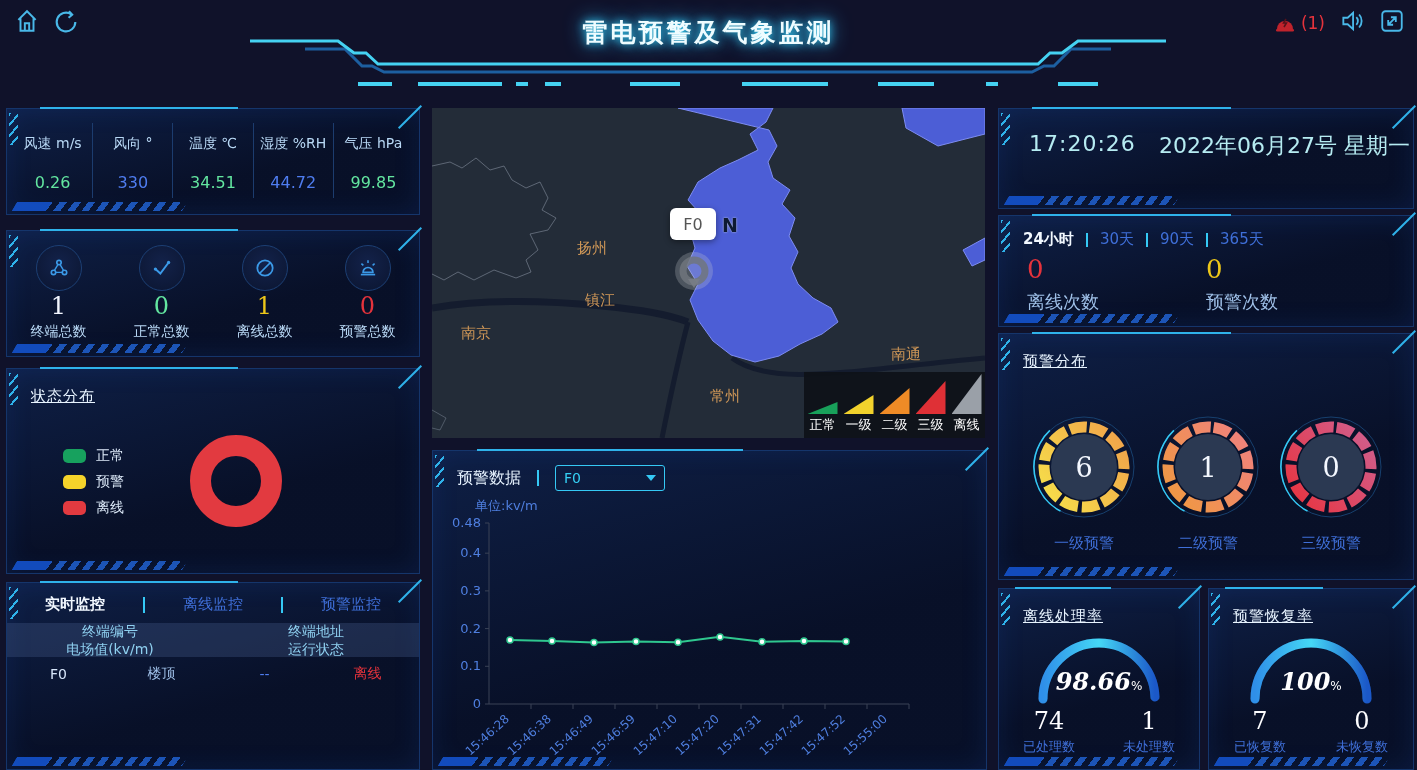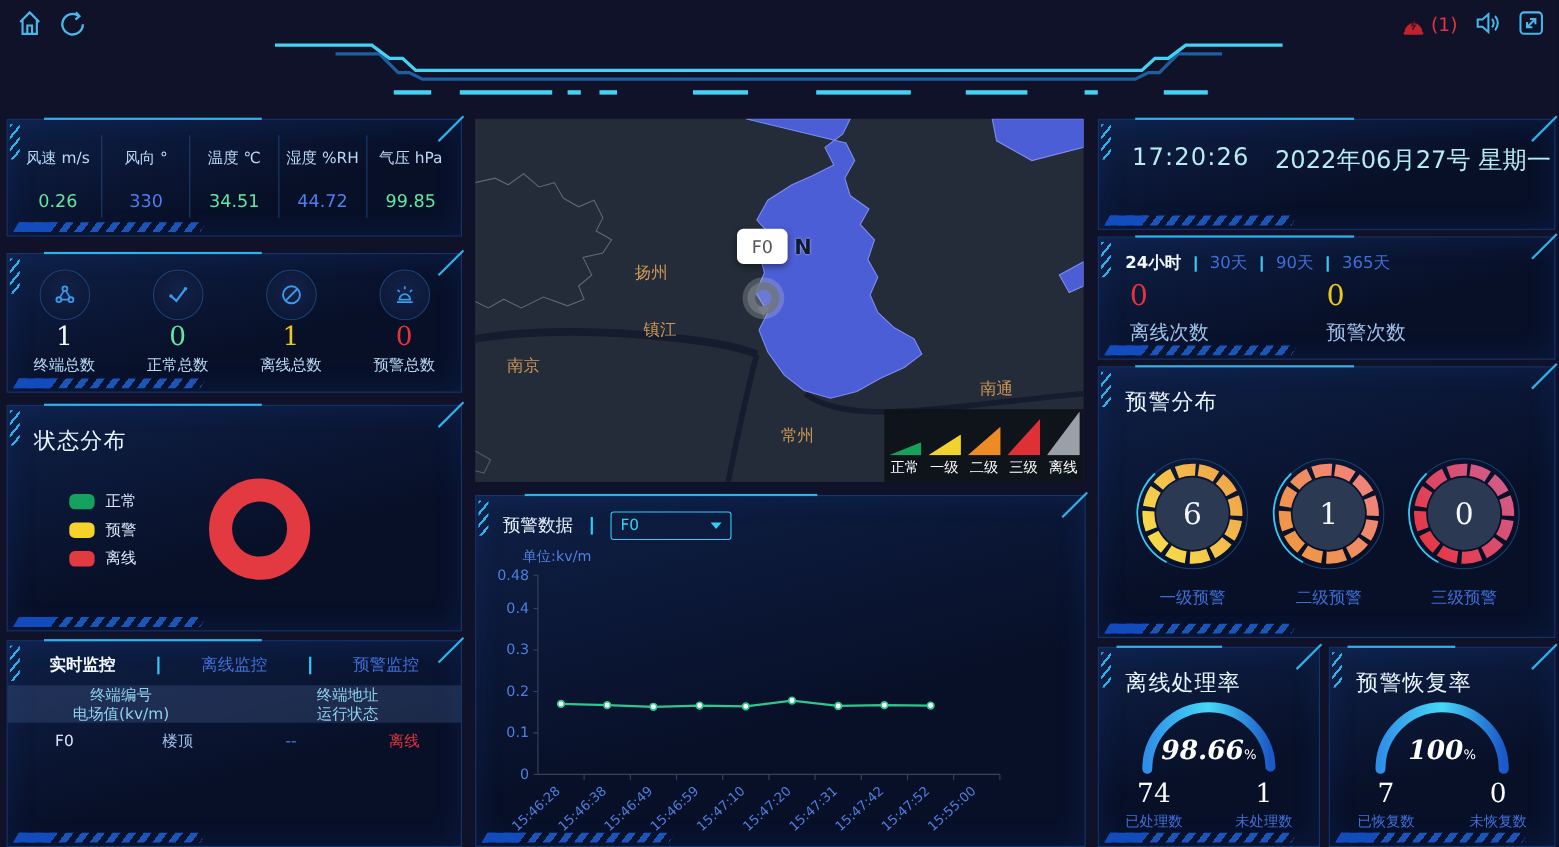--- a/index.html
+++ b/index.html
@@ -11,21 +11,21 @@
          box-shadow:inset 0 0 26px rgba(25,90,200,.15);}
   .panel::before{content:"";position:absolute;top:-2px;left:8%;width:48%;height:2px;background:#2fb2ea;}
   .panel::after{content:"";position:absolute;bottom:3px;left:5px;width:170px;height:9px;
          background:linear-gradient(90deg,#1452cc 0 34px,transparent 34px 40px),
          repeating-linear-gradient(100deg,rgba(35,105,225,.85) 0 7px,transparent 7px 14px);
          transform:skewX(-30deg);transform-origin:left bottom;opacity:.9;}
   .d-corner{position:absolute;top:7px;right:-7px;width:32px;height:2px;background:#2fb2ea;
          transform:rotate(-45deg);}
   .d-hatch{position:absolute;left:2px;top:4px;width:9px;height:32px;
          background:repeating-linear-gradient(130deg,#2fb2ea 0 2px,transparent 2px 7px);}
-  .p-title{position:absolute;left:24px;top:18px;font-size:20px;color:#e8f4ff;letter-spacing:1px;}
+  .p-title{position:absolute;left:24px;top:18px;font-size:15px;color:#e8f4ff;letter-spacing:1px;text-decoration:underline;}
   
   #hdr{position:absolute;left:0;top:0;width:1417px;height:95px;}
   #hdr .title{position:absolute;left:0;right:0;top:16px;text-align:center;font-size:25px;
         font-weight:bold;letter-spacing:3px;color:#eefcff;
         text-shadow:0 0 8px #35d0f5,0 0 20px #2aa6e6;}
   .hbtn{position:absolute;top:8px;width:30px;height:30px;cursor:pointer;}
   #hdr .right{position:absolute;right:12px;top:8px;display:flex;align-items:center;gap:14px;}
   .alarm-count{color:#e5333c;font-size:17px;}
   
   #p-weather{left:6px;top:108px;width:412px;height:105px;}
@@ -145,20 +145,21 @@
       <svg width="26" height="26" viewBox="0 0 24 24">
         <path d="M4 11 L12 3 L20 11 M6 9.5 V21 H18 V9.5 M10 21 V14 H14 V21" fill="none" stroke="#49b8e8" stroke-width="1.8"></path>
       </svg>
     </span>
     <span class="hbtn" style="left:52px">
       <svg width="28" height="28" viewBox="0 0 24 24">
         <path d="M20 12 A8 8 0 1 1 16.5 5.4" fill="none" stroke="#49b8e8" stroke-width="1.8"></path>
         <polyline points="14.5,2.8 17.3,5.8 14.2,8.4" fill="none" stroke="#49b8e8" stroke-width="1.8"></polyline>
       </svg>
     </span>
+    <div class="title">雷电预警及气象监测</div>
     <div class="right">
       <span style="display:flex;align-items:center;gap:4px;cursor:pointer">
         <svg width="24" height="24" viewBox="0 0 24 24">
           <path d="M4 18 A8 8 0 0 1 20 18 Z" fill="#c0232c"></path>
           <rect x="3" y="18" width="18" height="2.6" rx="1.3" fill="#c0232c"></rect>
           <polyline points="13,8 10.6,12 13.4,12 11,16" fill="none" stroke="#57121a" stroke-width="1.6"></polyline>
         </svg>
         <span class="alarm-count">(1)</span>
       </span>
       <span style="cursor:pointer">

